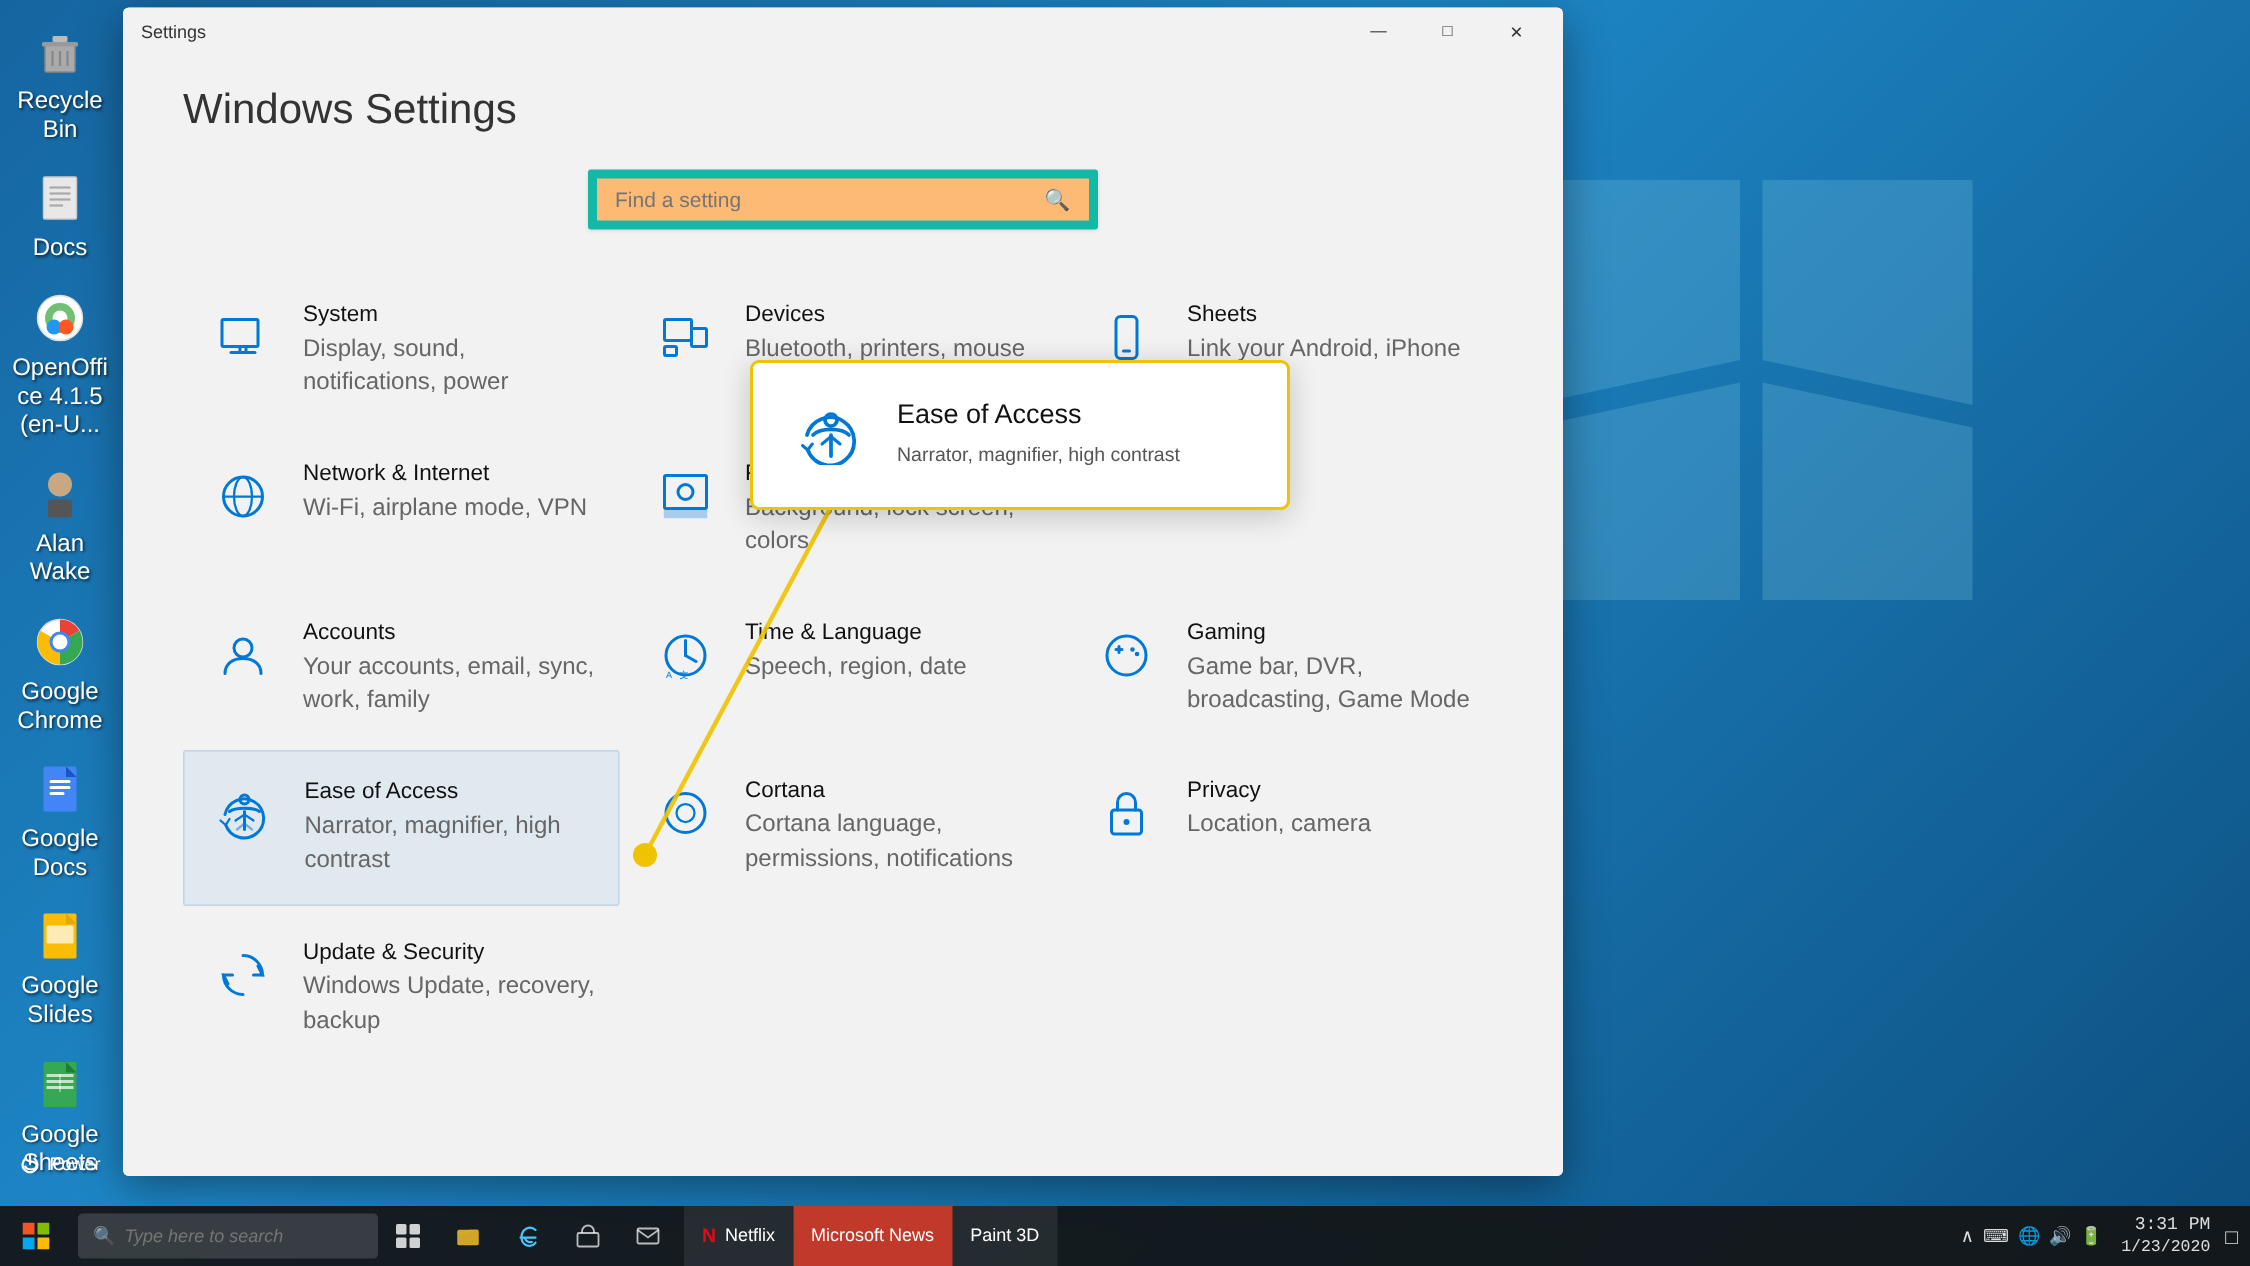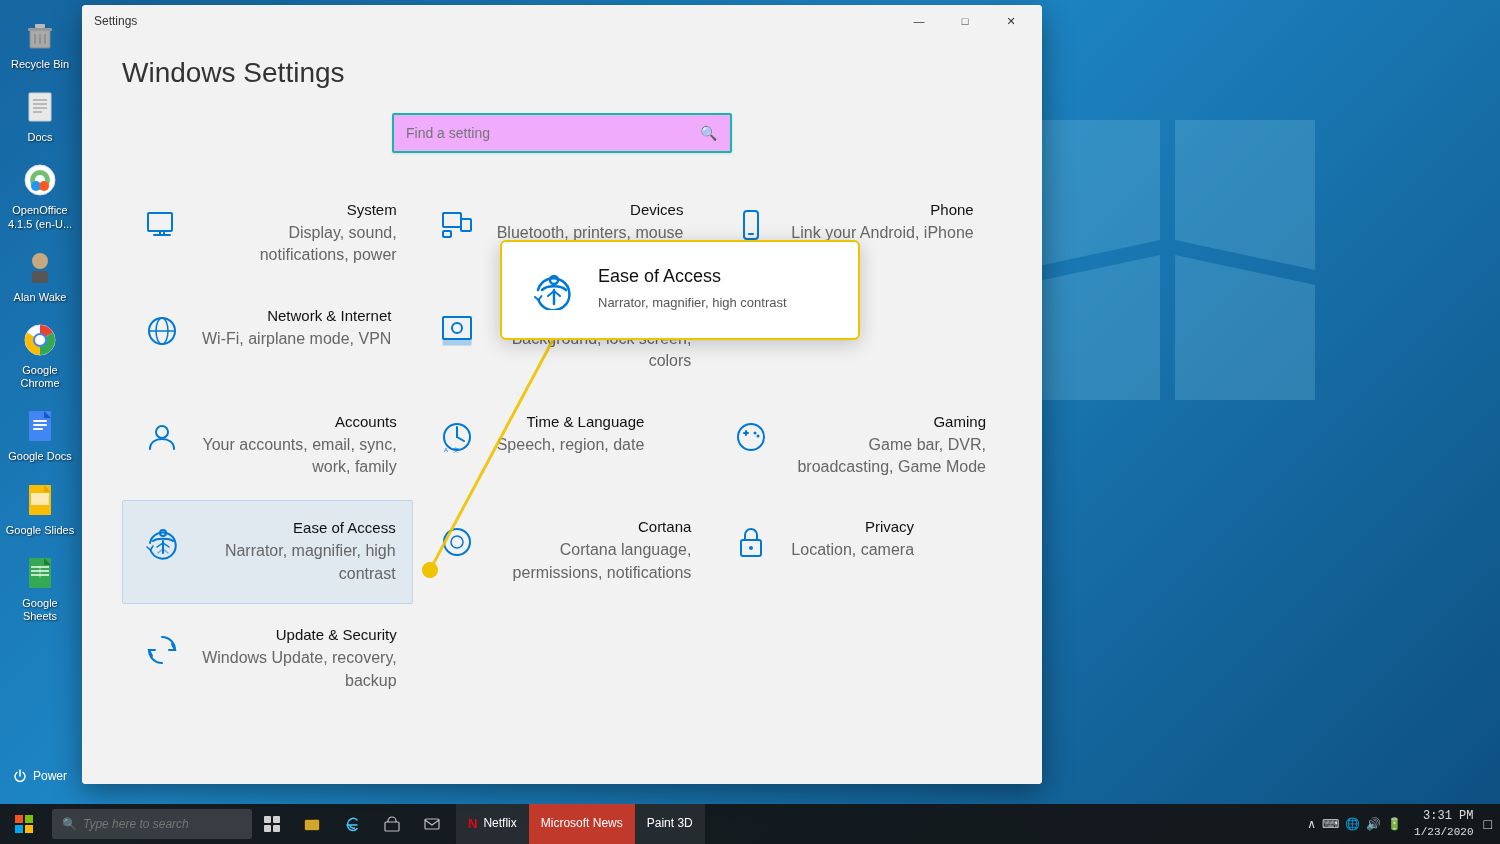--- a/index.html
+++ b/index.html
@@ -136,21 +136,21 @@
     }
     .desktop-icon .icon-img {
       width: 40px; height: 40px;
       display: flex;
       align-items: center;
       justify-content: center;
       font-size: 26px;
     }
     .desktop-icon .icon-label {
       color: #fff;
-      font-size: 11px;
+      font-size: 16px;
       text-align: center;
       text-shadow: 1px 1px 2px rgba(0,0,0,0.7);
       max-width: 76px;
       word-break: break-word;
       line-height: 1.2;
     }
 
     
     .power-btn {
       position: absolute;
@@ -227,22 +227,22 @@
     }
 
     .search-bar-wrap {
       display: flex;
       justify-content: center;
       margin-bottom: 30px;
     }
     .search-bar {
       display: flex;
       align-items: center;
-      background: #f0abfc;
-      border: 2px solid #14b8a6;
+      background: #fdba74;
+      border: 6px solid #14b8a6;
       border-radius: 2px;
       width: 340px;
       height: 40px;
       padding: 0 12px;
       box-shadow: 0 1px 3px rgba(0,0,0,0.1);
     }
     .search-bar input {
       flex: 1;
       border: none;
       outline: none;
@@ -266,21 +266,20 @@
     }
     .settings-item {
       display: flex;
       align-items: flex-start;
       gap: 16px;
       padding: 18px 16px;
       background: #f2f2f2;
       border-radius: 2px;
       cursor: pointer;
       transition: background 0.1s;
-      text-align: right;
     }
     .settings-item.highlighted {
       background: #e0e8f0;
       border: 1px solid #c0d4e8;
     }
     .settings-item .s-icon {
       width: 48px; height: 48px;
       display: flex;
       align-items: center;
       justify-content: center;
@@ -528,21 +527,21 @@
       </div>
 
       <div class="settings-item">
         <div class="s-icon">
           <svg viewBox="0 0 36 36" fill="none">
             <rect x="11" y="4" width="14" height="28" rx="3" stroke="#0078d7" stroke-width="2"></rect>
             <line x1="16" y1="27" x2="20" y2="27" stroke="#0078d7" stroke-width="2" stroke-linecap="round"></line>
           </svg>
         </div>
         <div class="s-text">
-          <div class="s-name">Phone</div>
+          <div class="s-name">Sheets</div>
           <div class="s-desc">Link your Android, iPhone</div>
         </div>
       </div>
 
       <div class="settings-item">
         <div class="s-icon">
           <svg viewBox="0 0 36 36" fill="none">
             <circle cx="18" cy="18" r="13" stroke="#0078d7" stroke-width="2"></circle>
             <ellipse cx="18" cy="18" rx="6" ry="13" stroke="#0078d7" stroke-width="1.5"></ellipse>
             <line x1="5" y1="18" x2="31" y2="18" stroke="#0078d7" stroke-width="1.5"></line>

